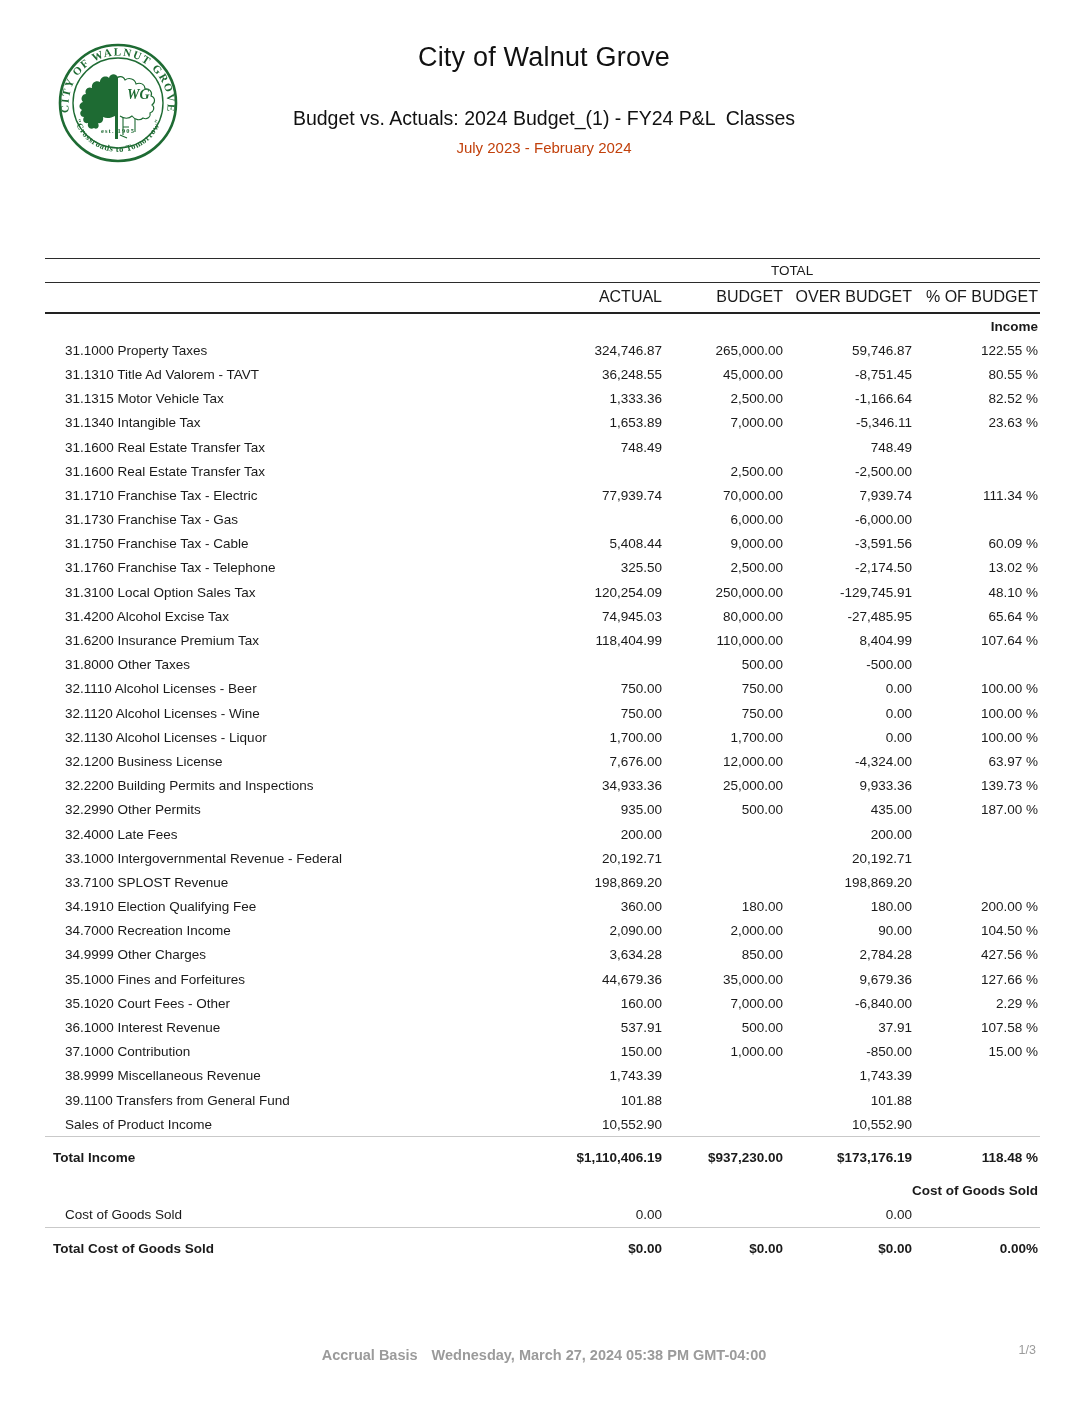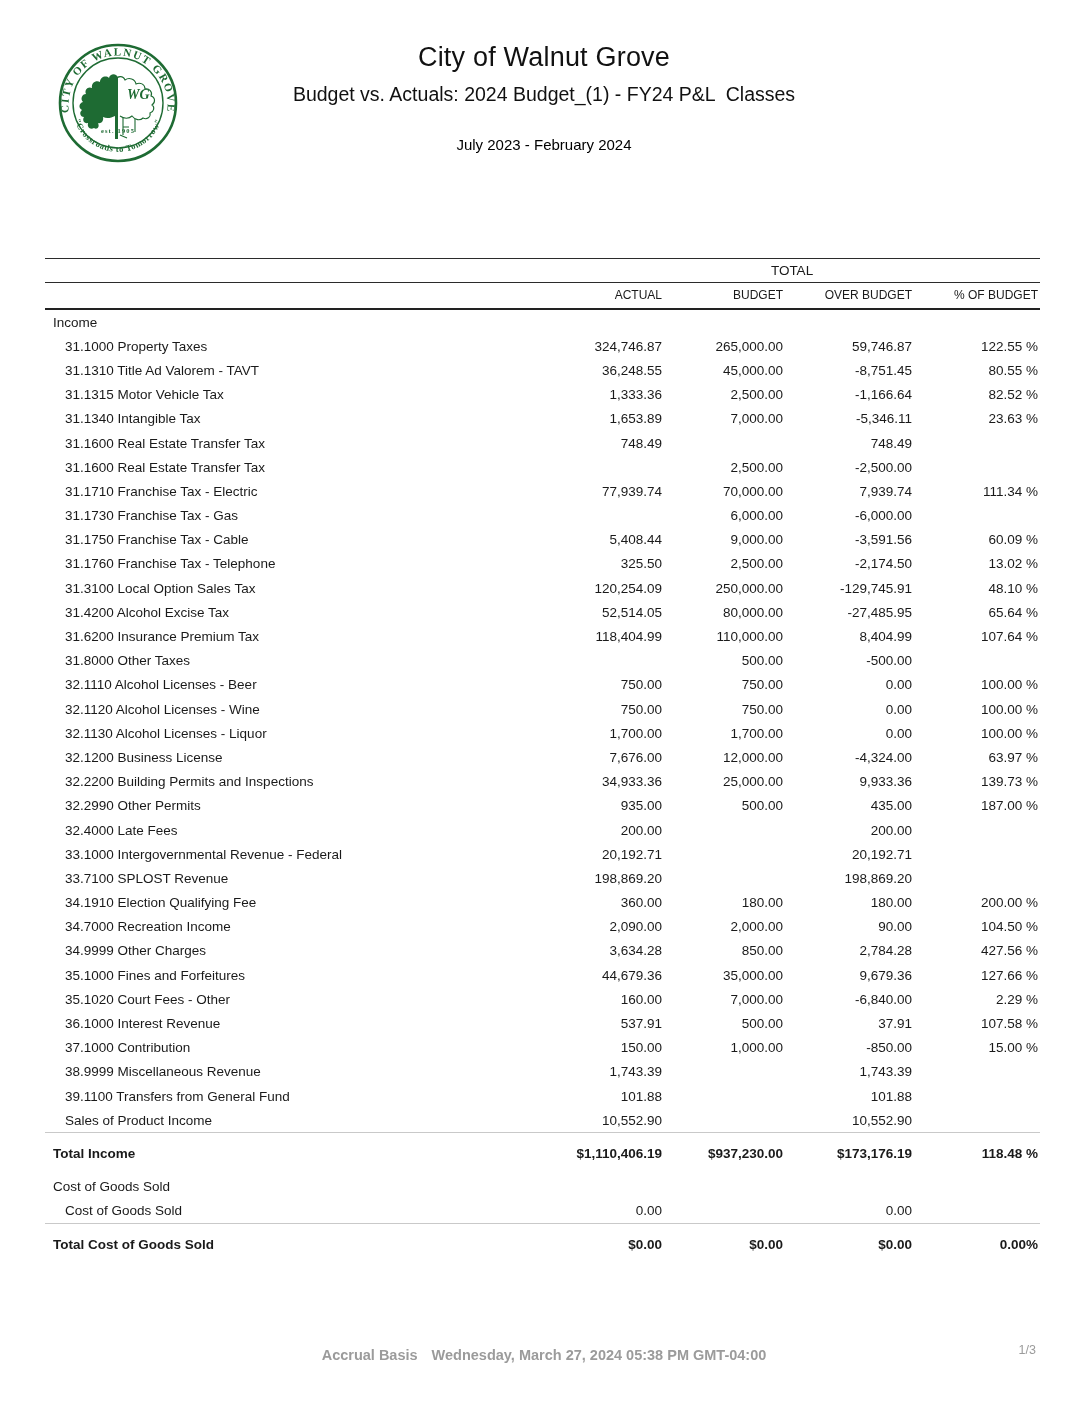--- a/index.html
+++ b/index.html
@@ -11,54 +11,54 @@
     position: relative;
     overflow: hidden;
   }
   .page { width: 1088px; height: 1408px; position: relative; background: #fff; }
 
   
   .report-header { position: absolute; top: 38px; left: 0; width: 100%; }
   .logo-wrap { position: absolute; left: 57px; top: 4px; width: 122px; height: 122px; }
   .titles { text-align: center; padding-top: 4px; }
   .company-name { font-size: 27px; font-weight: 400; color: #111; letter-spacing: 0.2px; }
-  .report-title { font-size: 19.5px; font-weight: 400; color: #111; margin-top: 10px; white-space: pre-wrap; }
-  .date-range { font-size: 15px; font-weight: 400; color: #000000; margin-top: 30px; }
+  .report-title { font-size: 19.5px; font-weight: 400; color: #111; margin-top: 34px; white-space: pre-wrap; }
+  .date-range { font-size: 15px; font-weight: 400; color: #c2410c; margin-top: 9px; }
 
   
   .report-table-wrap { position: absolute; top: 258px; left: 45px; width: 995px; }
   table.report { width: 100%; border-collapse: collapse; table-layout: fixed; }
   col.c-label { width: 499px; }
   col.c-actual { width: 120px; }
   col.c-budget { width: 121px; }
   col.c-over   { width: 129px; }
   col.c-pct    { width: 126px; }
 
   thead .total-band th {
     border-top: 1px solid #2b2b2b;
     border-bottom: 1px solid #2b2b2b;
     font-weight: 400; font-size: 13.5px;
     padding: 4px 0 4px;
   }
   thead .total-band th.band-label { text-align: center; }
   thead .col-names th {
     border-bottom: 2px solid #222;
-    font-weight: 400; font-size: 12px;
+    font-weight: 400; font-size: 16px;
     text-align: right;
     padding: 5px 2px 6px 0;
     white-space: nowrap;
   }
   tbody td {
     font-size: 13.5px;
     padding: 4.6px 2px 4.6px 0;
     vertical-align: middle;
     white-space: nowrap;
   }
   tbody td.num { text-align: right; }
-  tr.section-row td { padding-left: 8px; font-weight: 400; }
+  tr.section-row td { padding-left: 8px; font-weight: 700; text-align: right; }
   tr.section-row.gap-above td { padding-top: 12px; }
   tr.account-row td.label { padding-left: 20px; }
   tr.total-row td { font-weight: 700; border-top: 1px solid #c9c9c9; padding-top: 13px; padding-bottom: 5.6px; margin-top: 44px; }
   tr.total-row td.label { padding-left: 8px; }
 
   
   .report-footer {
     position: absolute; top: 1346px; left: 0; width: 100%;
     text-align: center;
   }
@@ -221,21 +221,21 @@
           </tr>
           <tr class="account-row">
             <td class="label">31.3100 Local Option Sales Tax</td>
             <td class="num">120,254.09</td>
             <td class="num">250,000.00</td>
             <td class="num">-129,745.91</td>
             <td class="num">48.10 %</td>
           </tr>
           <tr class="account-row">
             <td class="label">31.4200 Alcohol Excise Tax</td>
-            <td class="num">52,514.05</td>
+            <td class="num">74,945.03</td>
             <td class="num">80,000.00</td>
             <td class="num">-27,485.95</td>
             <td class="num">65.64 %</td>
           </tr>
           <tr class="account-row">
             <td class="label">31.6200 Insurance Premium Tax</td>
             <td class="num">118,404.99</td>
             <td class="num">110,000.00</td>
             <td class="num">8,404.99</td>
             <td class="num">107.64 %</td>

